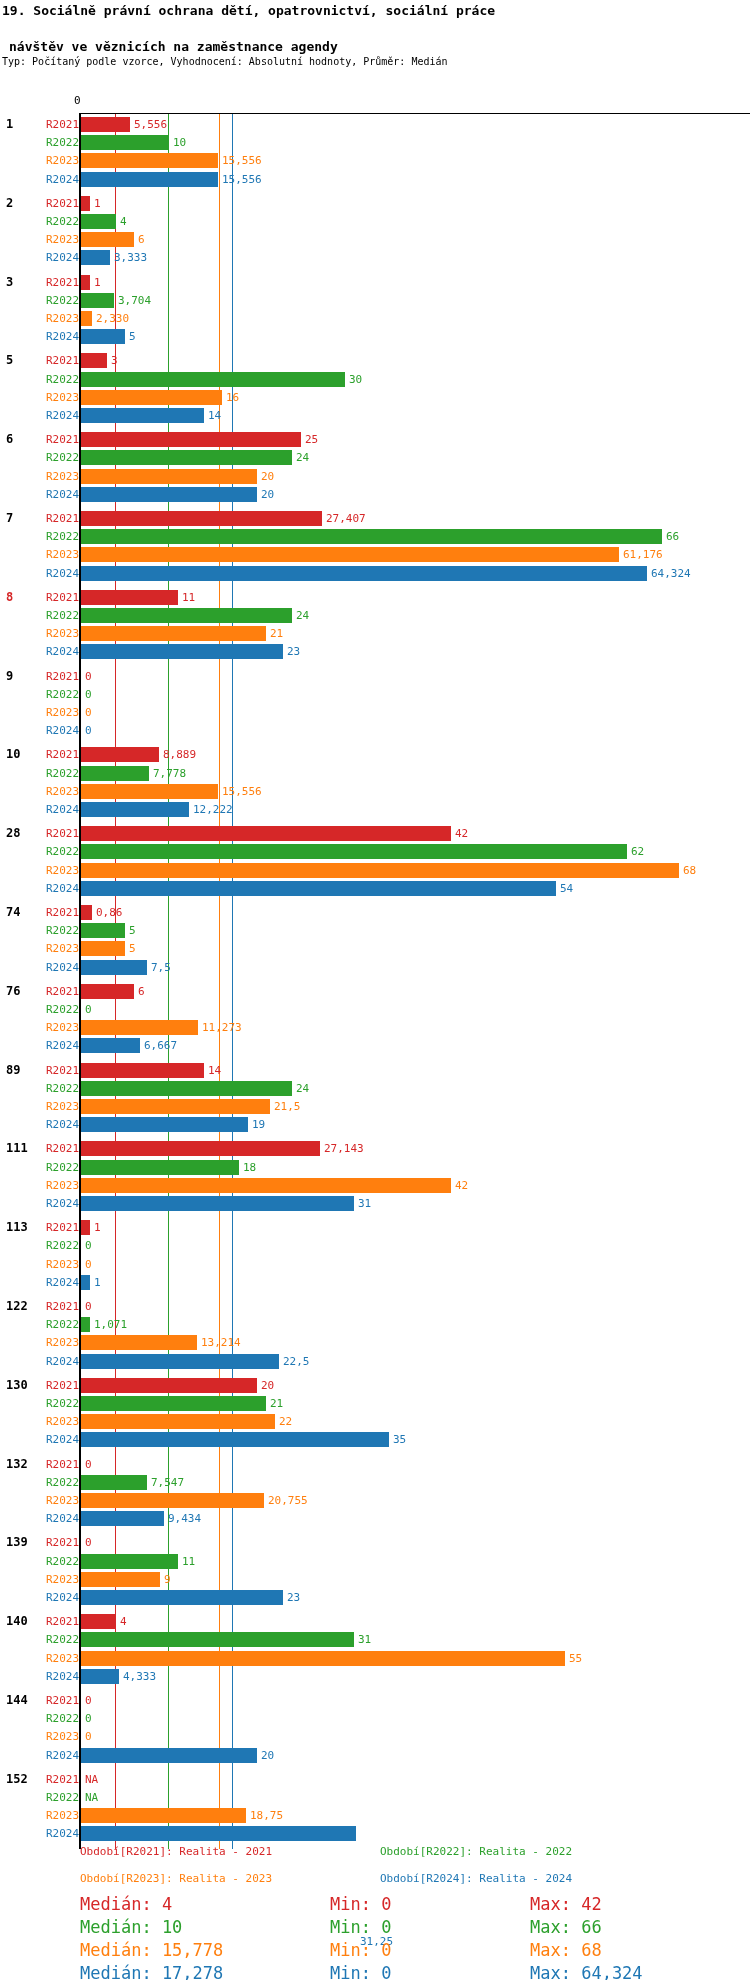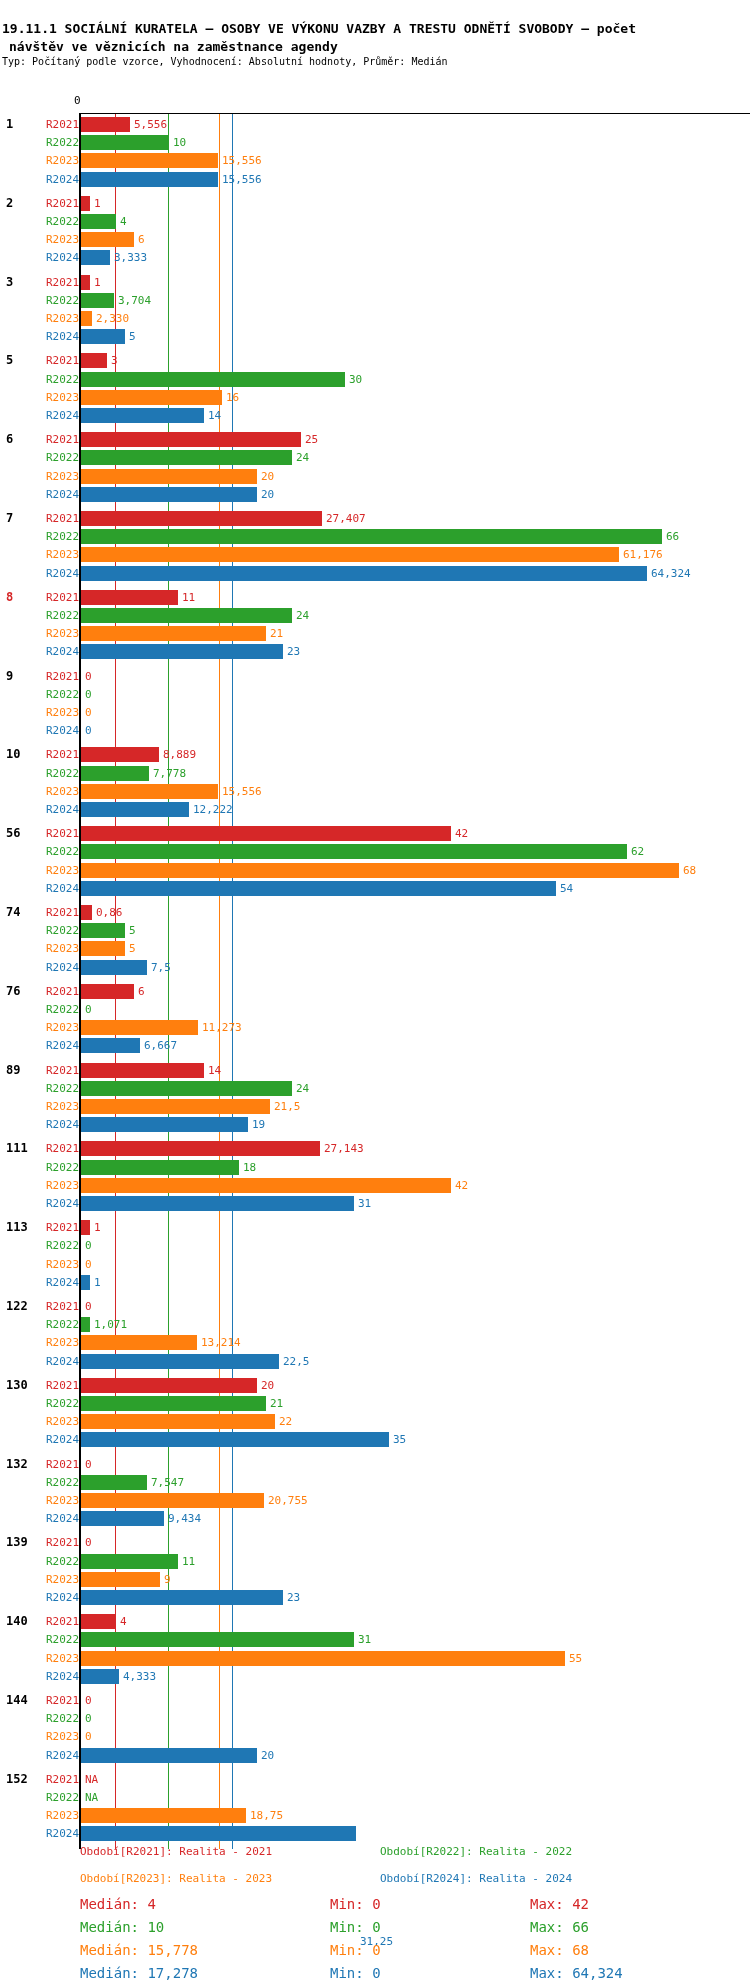--- a/index.html
+++ b/index.html
@@ -15,27 +15,27 @@
   .subtitle{font-size:10px;color:#000;white-space:pre;}
   .zero-label{font-size:11px;color:#000;}
   .axis-v{width:2px;background:#000;}
   .axis-h{height:1px;background:#000;}
   .gridline{width:1px;}
   .group-label{font-size:12px;font-weight:bold;color:#000;line-height:15px;}
   .r-label{font-size:11px;line-height:15px;width:40px;text-align:left;white-space:pre;}
   .bar{height:15px;}
   .val-label{font-size:11px;line-height:15px;white-space:pre;}
   .legend-item{font-size:11px;line-height:13px;white-space:pre;}
-  .stat-cell{font-size:14px;line-height:13px;white-space:pre;}
+  .stat-cell{font-size:17px;line-height:13px;white-space:pre;}
 </style>
 </head>
 <body>
 
 <div id="page">
-  <div class="abs title-line" style="left:2px;top:21px;">19.11.1 SOCIÁLNÍ KURATELA — OSOBY VE VÝKONU VAZBY A TRESTU ODNĚTÍ SVOBODY — počet</div>
+  <div class="abs title-line" style="left:2px;top:3px;">19. Sociálně právní ochrana dětí, opatrovnictví, sociální práce</div>
   <div class="abs title-line" style="left:9px;top:39px;">návštěv ve věznicích na zaměstnance agendy</div>
   <div class="abs subtitle" style="left:2px;top:56px;">Typ: Počítaný podle vzorce, Vyhodnocení: Absolutní hodnoty, Průměr: Medián</div>
 
   <div class="abs zero-label" style="left:74px;top:94px;">0</div>
 
   <div id="chart" class="abs" style="left:0;top:0;width:750px;height:1980px;">
       <div class="abs axis-h" style="left: 79px; top: 113px; width: 671px;"></div>
       <div class="abs axis-v" style="left: 79px; top: 113px; height: 1735.6px;"></div>
       <div class="abs gridline" style="left: 115px; top: 114px; height: 1734.6px; background: rgb(214, 39, 40);"></div>
       <div class="abs gridline" style="left: 168px; top: 114px; height: 1734.6px; background: rgb(44, 160, 44);"></div>
@@ -147,21 +147,21 @@
       <div class="abs val-label" style="left: 163px; top: 747px; color: rgb(214, 39, 40);">8,889</div>
       <div class="abs r-label" style="left: 46px; top: 766px; color: rgb(44, 160, 44);">R2022</div>
       <div class="abs bar" style="left: 81px; top: 766px; width: 68px; background: rgb(44, 160, 44);"></div>
       <div class="abs val-label" style="left: 153px; top: 766px; color: rgb(44, 160, 44);">7,778</div>
       <div class="abs r-label" style="left: 46px; top: 784px; color: rgb(255, 127, 14);">R2023</div>
       <div class="abs bar" style="left: 81px; top: 784px; width: 137px; background: rgb(255, 127, 14);"></div>
       <div class="abs val-label" style="left: 222px; top: 784px; color: rgb(255, 127, 14);">15,556</div>
       <div class="abs r-label" style="left: 46px; top: 802px; color: rgb(31, 119, 180);">R2024</div>
       <div class="abs bar" style="left: 81px; top: 802px; width: 108px; background: rgb(31, 119, 180);"></div>
       <div class="abs val-label" style="left: 193px; top: 802px; color: rgb(31, 119, 180);">12,222</div>
-      <div class="abs group-label" style="left: 6px; top: 826px; color: rgb(0, 0, 0);">56</div>
+      <div class="abs group-label" style="left: 6px; top: 826px; color: rgb(0, 0, 0);">28</div>
       <div class="abs r-label" style="left: 46px; top: 826px; color: rgb(214, 39, 40);">R2021</div>
       <div class="abs bar" style="left: 81px; top: 826px; width: 370px; background: rgb(214, 39, 40);"></div>
       <div class="abs val-label" style="left: 455px; top: 826px; color: rgb(214, 39, 40);">42</div>
       <div class="abs r-label" style="left: 46px; top: 844px; color: rgb(44, 160, 44);">R2022</div>
       <div class="abs bar" style="left: 81px; top: 844px; width: 546px; background: rgb(44, 160, 44);"></div>
       <div class="abs val-label" style="left: 631px; top: 844px; color: rgb(44, 160, 44);">62</div>
       <div class="abs r-label" style="left: 46px; top: 863px; color: rgb(255, 127, 14);">R2023</div>
       <div class="abs bar" style="left: 81px; top: 863px; width: 598px; background: rgb(255, 127, 14);"></div>
       <div class="abs val-label" style="left: 683px; top: 863px; color: rgb(255, 127, 14);">68</div>
       <div class="abs r-label" style="left: 46px; top: 881px; color: rgb(31, 119, 180);">R2024</div>

